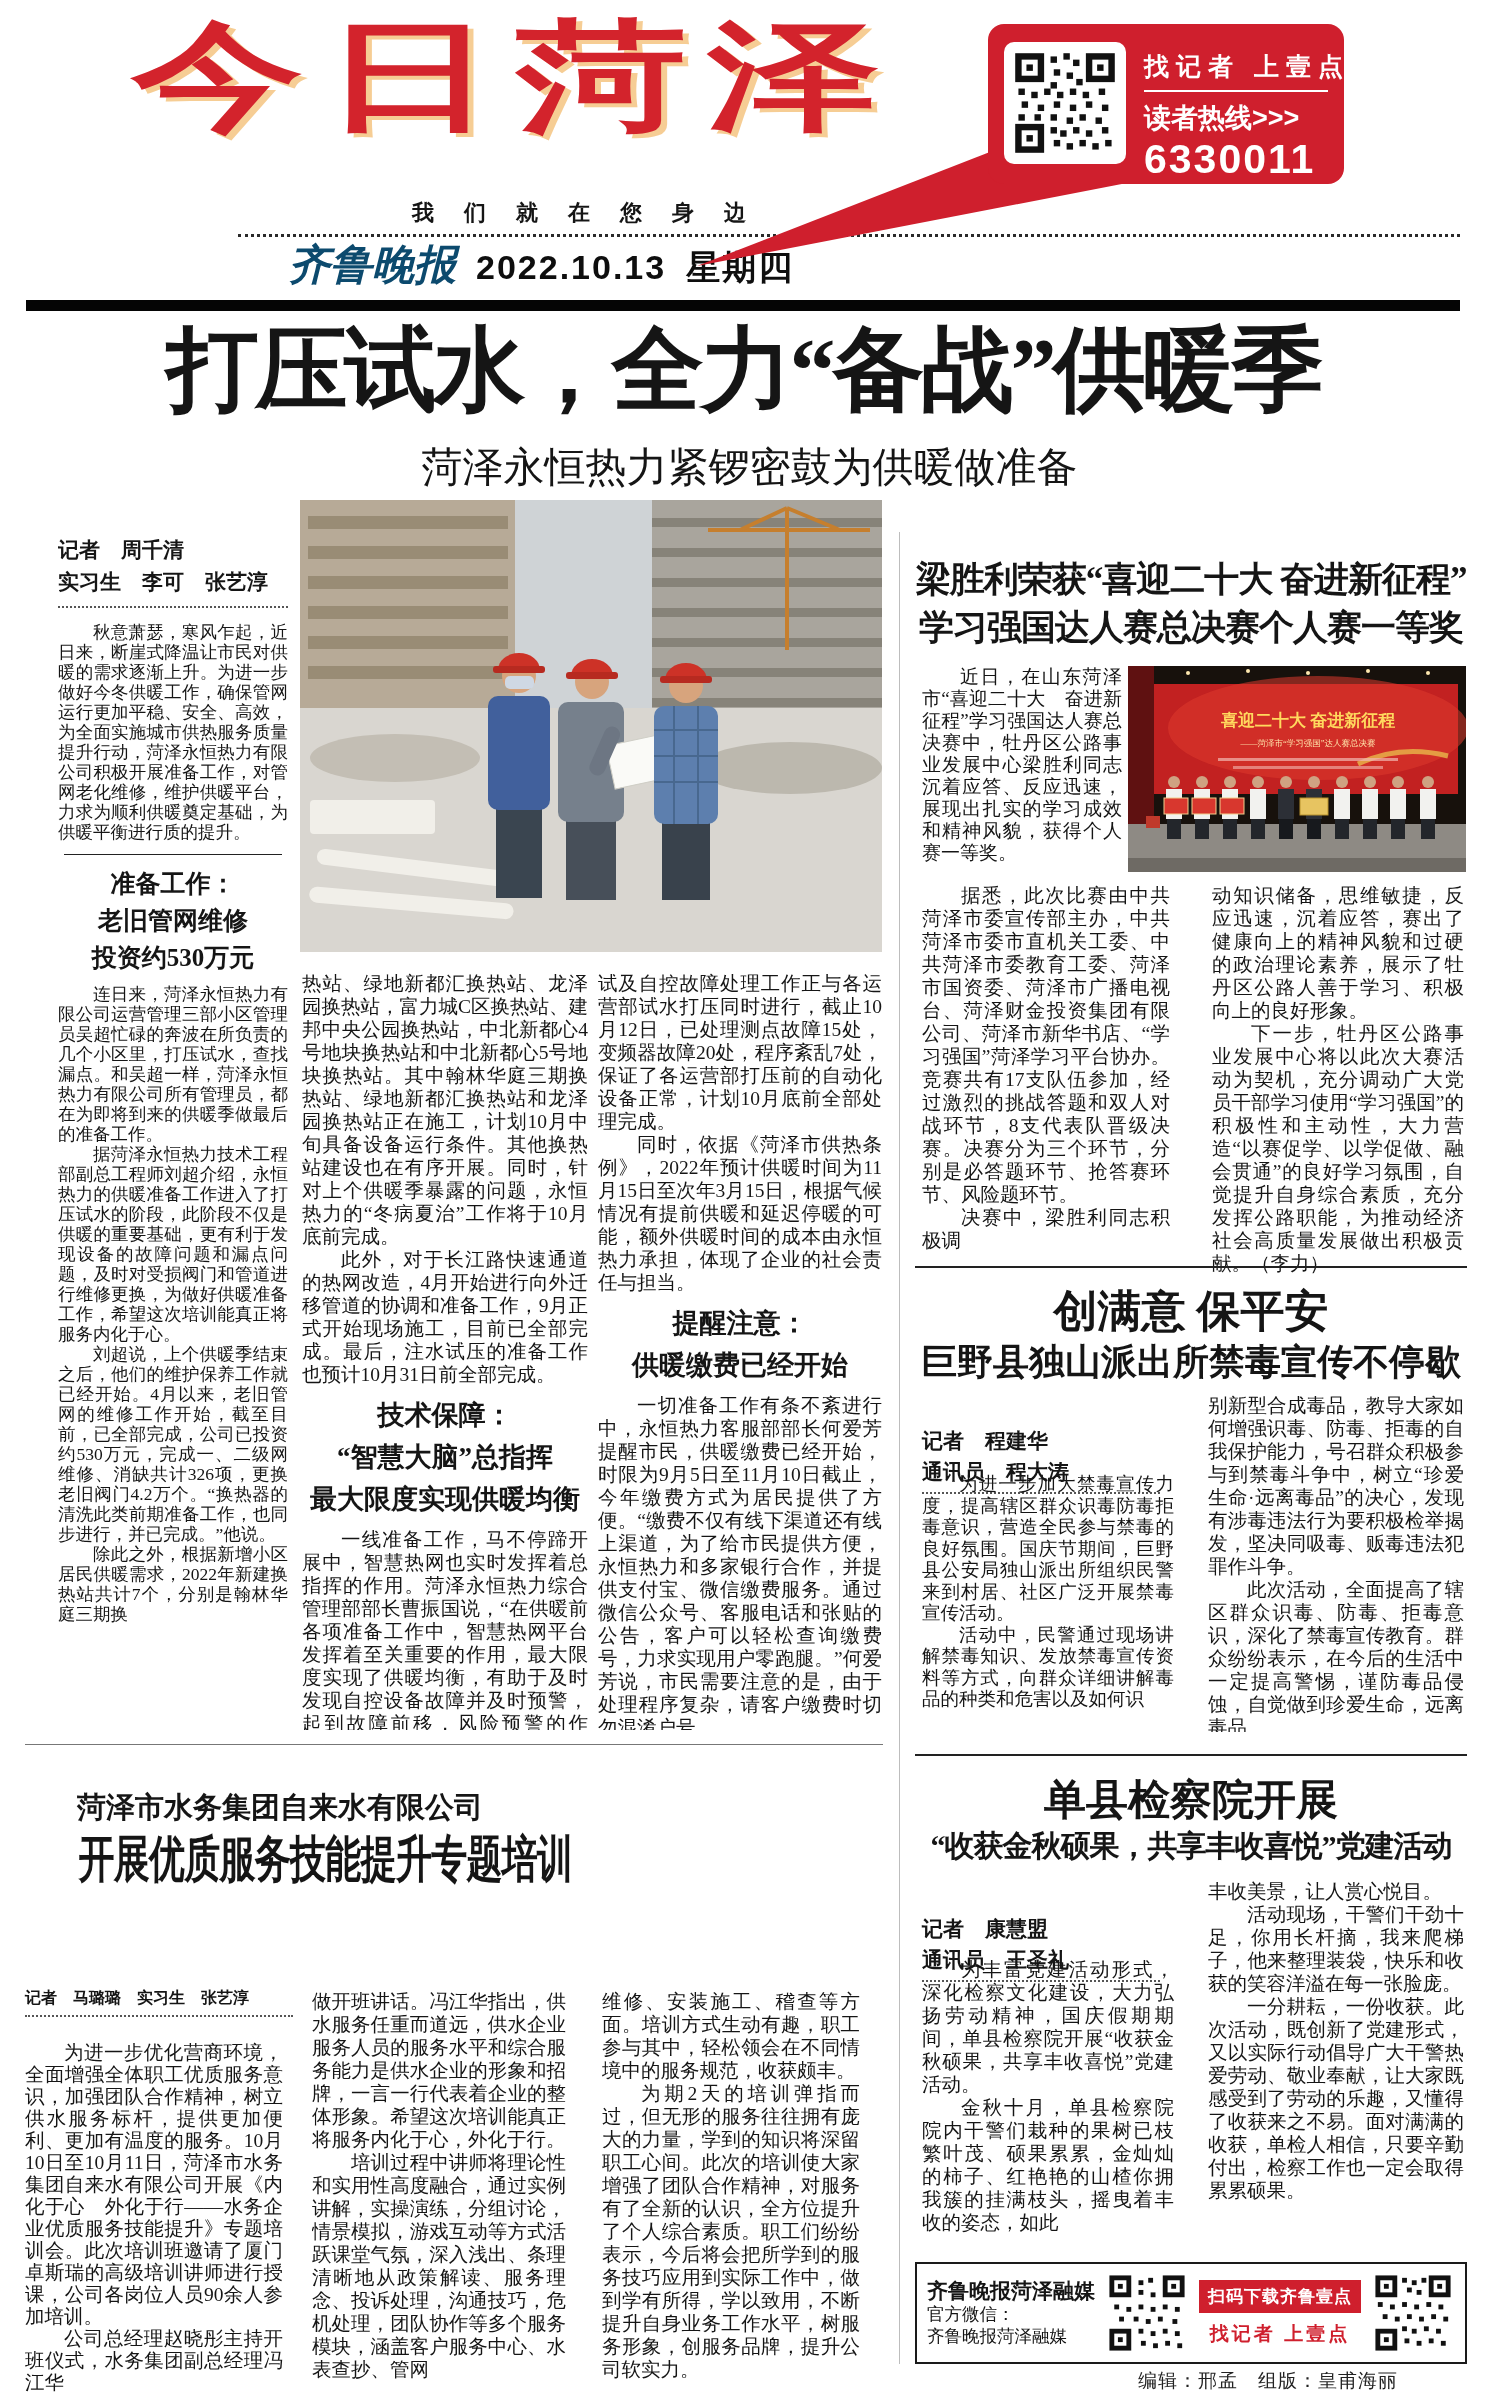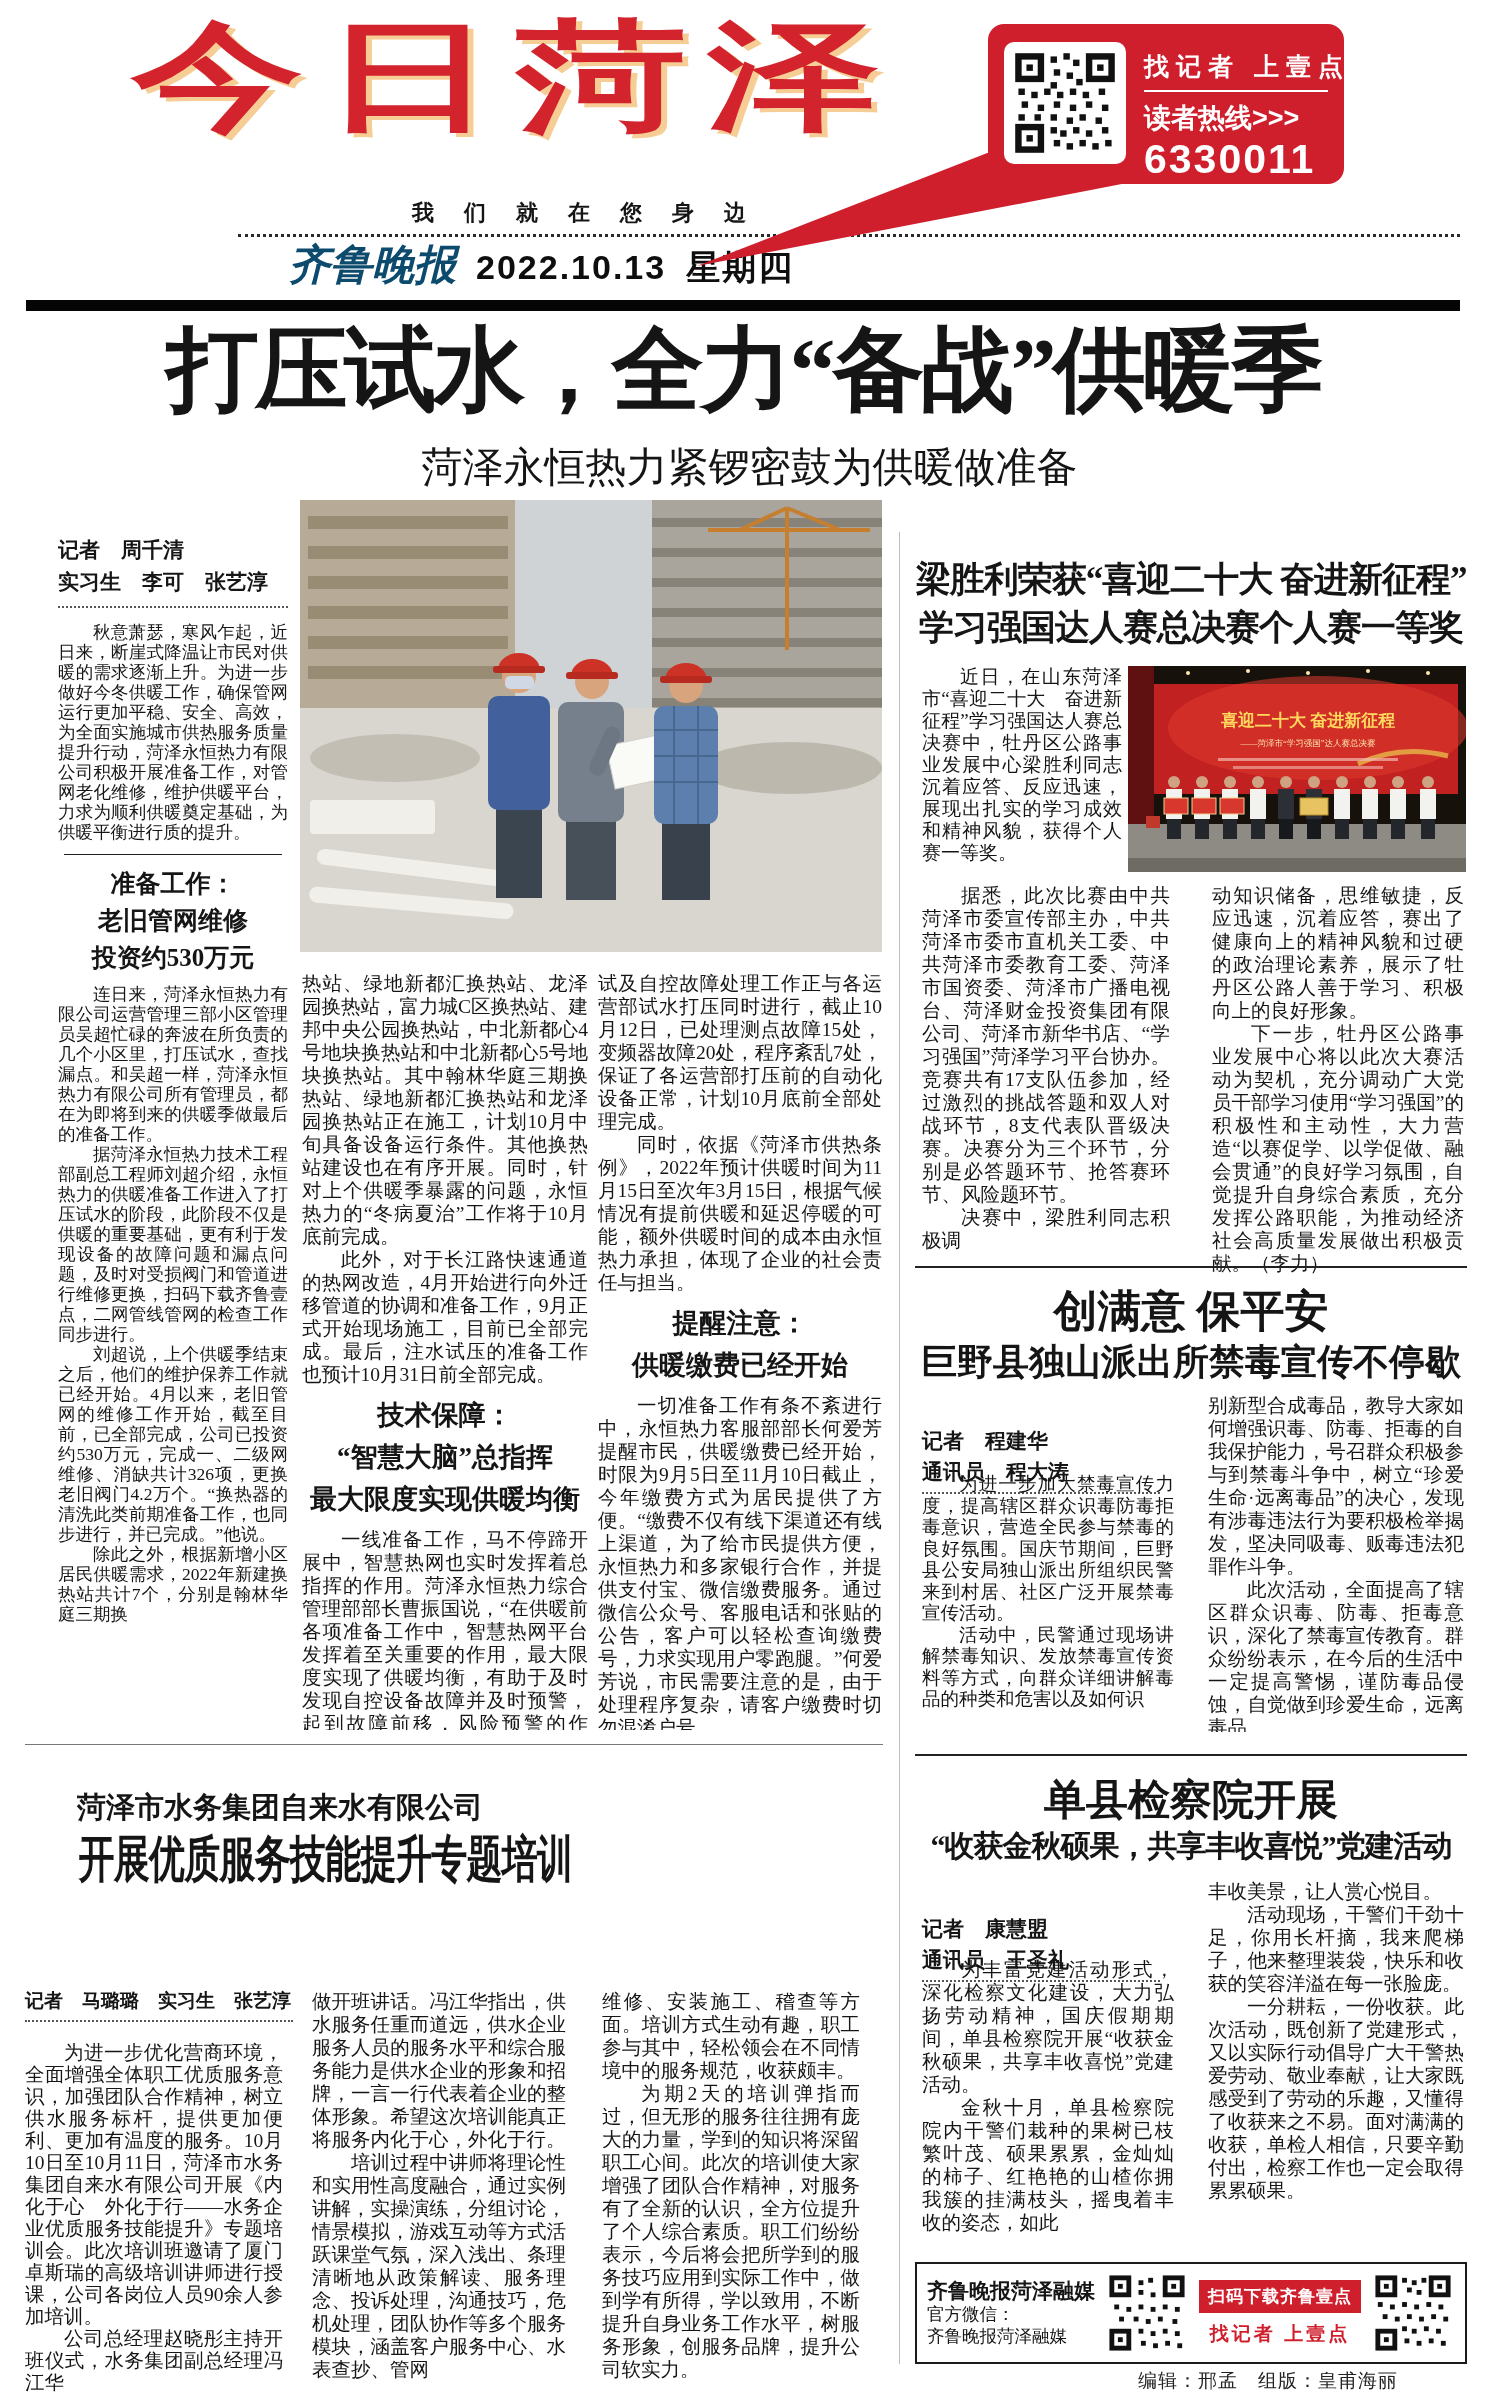--- a/index.html
+++ b/index.html
@@ -72,21 +72,21 @@
   #harv-h2{top:1826px;font-size:30px;letter-spacing:-1px;}
   #harv-byline{top:1886px;}
   #harv-colA{left:922px;top:1958px;width:252px;height:292px;font-size:19.5px;line-height:23px;}
   #harv-colB{left:1208px;top:1880px;width:256px;height:372px;font-size:19.5px;line-height:23px;}
   
   .hrule-l{position:absolute;left:25px;top:1744px;width:858px;border-top:1px solid #777;}
   .t-kicker{position:absolute;left:0;top:1788px;width:560px;text-align:center;font-size:29px;font-weight:bold;}
   .t-headline{position:absolute;left:0;top:1826px;width:560px;text-align:center;font-size:50px;
     font-weight:bold;white-space:nowrap;transform:scaleX(0.72);transform-origin:center;letter-spacing:-1px;}
   #train-byline{position:absolute;left:25px;top:1988px;width:268px;font-family:"Liberation Sans",sans-serif;
-    font-weight:bold;font-size:19px;border-bottom:2px dotted #555;padding-bottom:6px;white-space:nowrap;}
+    font-weight:bold;font-size:16px;border-bottom:2px dotted #555;padding-bottom:6px;white-space:nowrap;}
   #train-col1{left:25px;top:2042px;width:258px;height:350px;font-size:19.5px;line-height:22px;}
   #train-col2{left:312px;top:1990px;width:254px;height:402px;font-size:19.5px;line-height:23px;}
   #train-col3{left:602px;top:1990px;width:258px;height:402px;font-size:19.5px;line-height:23px;}
   
   .footer-box{position:absolute;left:915px;top:2262px;width:552px;height:102px;border:2px solid #1a1a1a;
     box-sizing:border-box;display:flex;align-items:center;gap:12px;padding:0 10px;background:#fff;}
   .fm-text{line-height:1.25;white-space:nowrap;}
   .fm-title{font-size:21px;font-weight:bold;font-family:"Liberation Sans",sans-serif;}
   .fm-label,.fm-account{font-size:17.5px;}
   .f-qr{width:80px;height:80px;flex:0 0 auto;}
@@ -192,21 +192,21 @@
     </div>
     <p>秋意萧瑟，寒风乍起，近日来，断崖式降温让市民对供暖的需求逐渐上升。为进一步做好今冬供暖工作，确保管网运行更加平稳、安全、高效，为全面实施城市供热服务质量提升行动，菏泽永恒热力有限公司积极开展准备工作，对管网老化维修，维护供暖平台，力求为顺利供暖奠定基础，为供暖平衡进行质的提升。</p>
     <div class="inrule"></div>
     <div class="subhead">
         <p>准备工作：</p>
         <p>老旧管网维修</p>
         <p>投资约530万元</p>
       </div>
     <div>
         <p>连日来，菏泽永恒热力有限公司运营管理三部小区管理员吴超忙碌的奔波在所负责的几个小区里，打压试水，查找漏点。和吴超一样，菏泽永恒热力有限公司所有管理员，都在为即将到来的供暖季做最后的准备工作。</p>
-        <p>据菏泽永恒热力技术工程部副总工程师刘超介绍，永恒热力的供暖准备工作进入了打压试水的阶段，此阶段不仅是供暖的重要基础，更有利于发现设备的故障问题和漏点问题，及时对受损阀门和管道进行维修更换，扫码下载齐鲁壹点，二网管线管网的检查工作同步进行。</p>
+        <p>据菏泽永恒热力技术工程部副总工程师刘超介绍，永恒热力的供暖准备工作进入了打压试水的阶段，此阶段不仅是供暖的重要基础，更有利于发现设备的故障问题和漏点问题，及时对受损阀门和管道进行维修更换，为做好供暖准备工作，希望这次培训能真正将服务内化于心。</p>
         <p>刘超说，上个供暖季结束之后，他们的维护保养工作就已经开始。4月以来，老旧管网的维修工作开始，截至目前，已全部完成，公司已投资约530万元，完成一、二级网维修、消缺共计326项，更换老旧阀门4.2万个。“换热器的清洗此类前期准备工作，也同步进行，并已完成。”他说。</p>
         <p>除此之外，根据新增小区居民供暖需求，2022年新建换热站共计7个，分别是翰林华庭三期换</p>
       </div>
   </div>
 
   <div id="lead-photo">
     <svg viewBox="0 0 582 452" width="582" height="452">
       <rect width="582" height="452" fill="#cfd3d6"></rect>
       <rect x="0" y="0" width="215" height="212" fill="#b7aa97"></rect>
       <g fill="#998c75">

